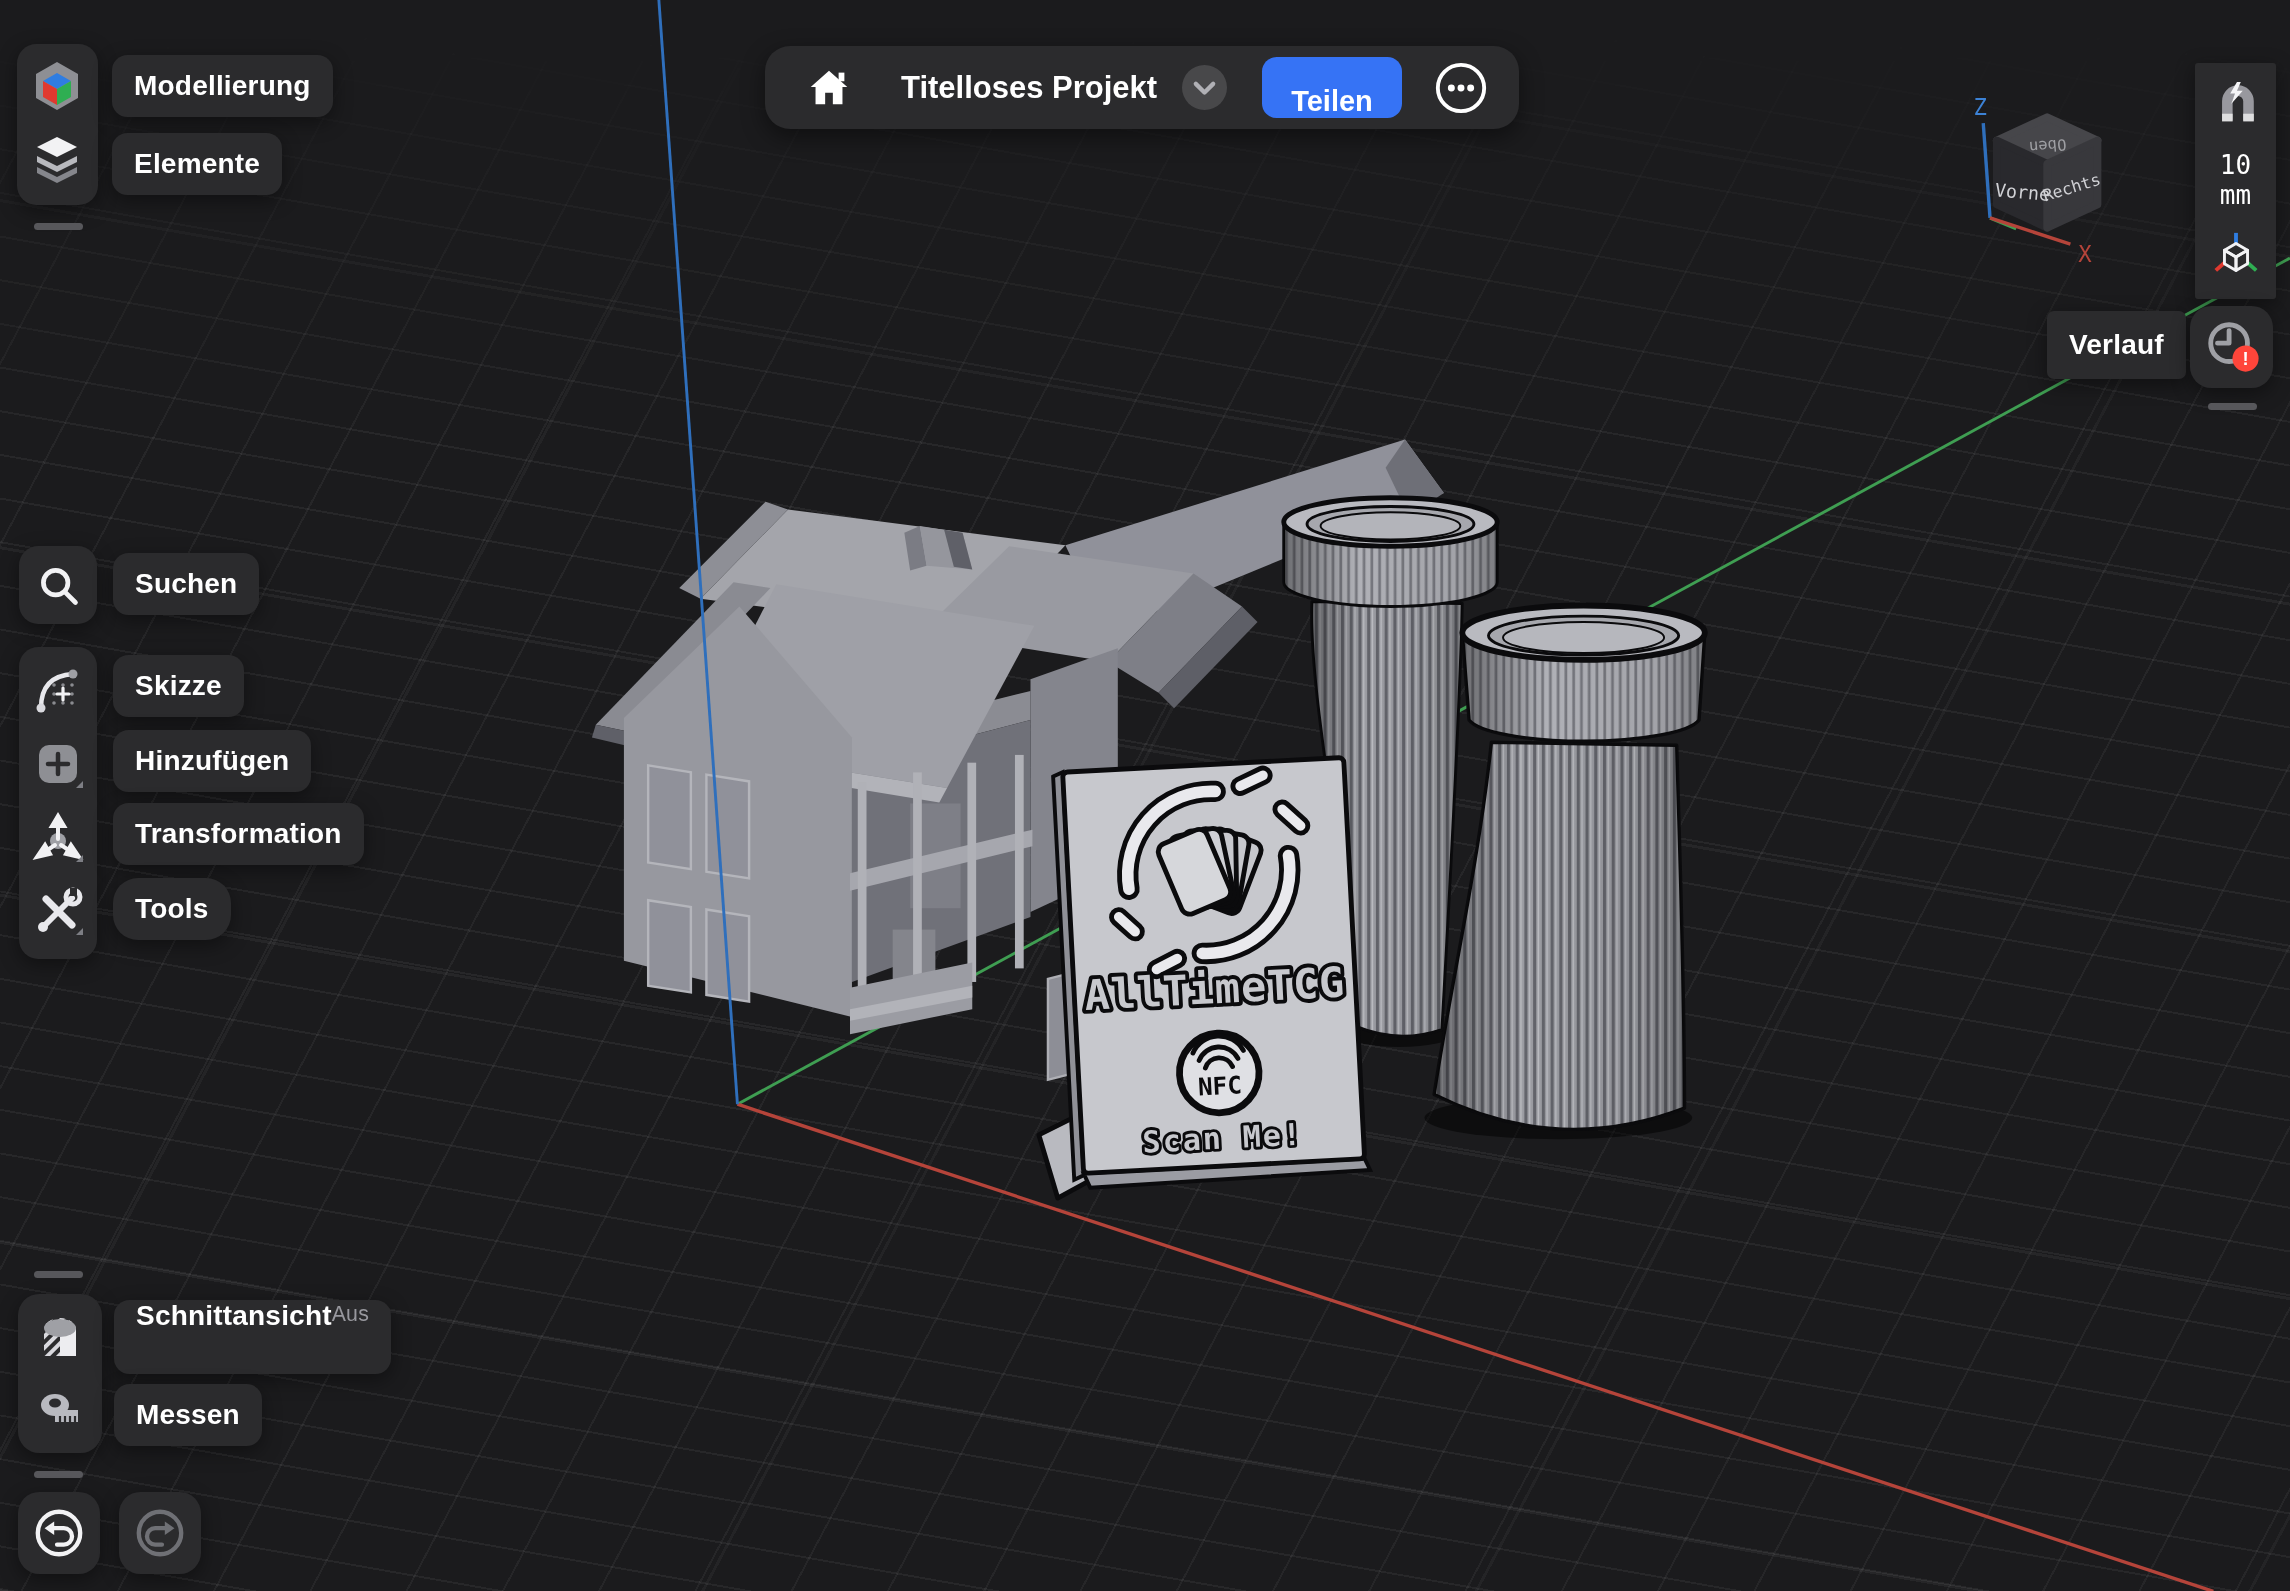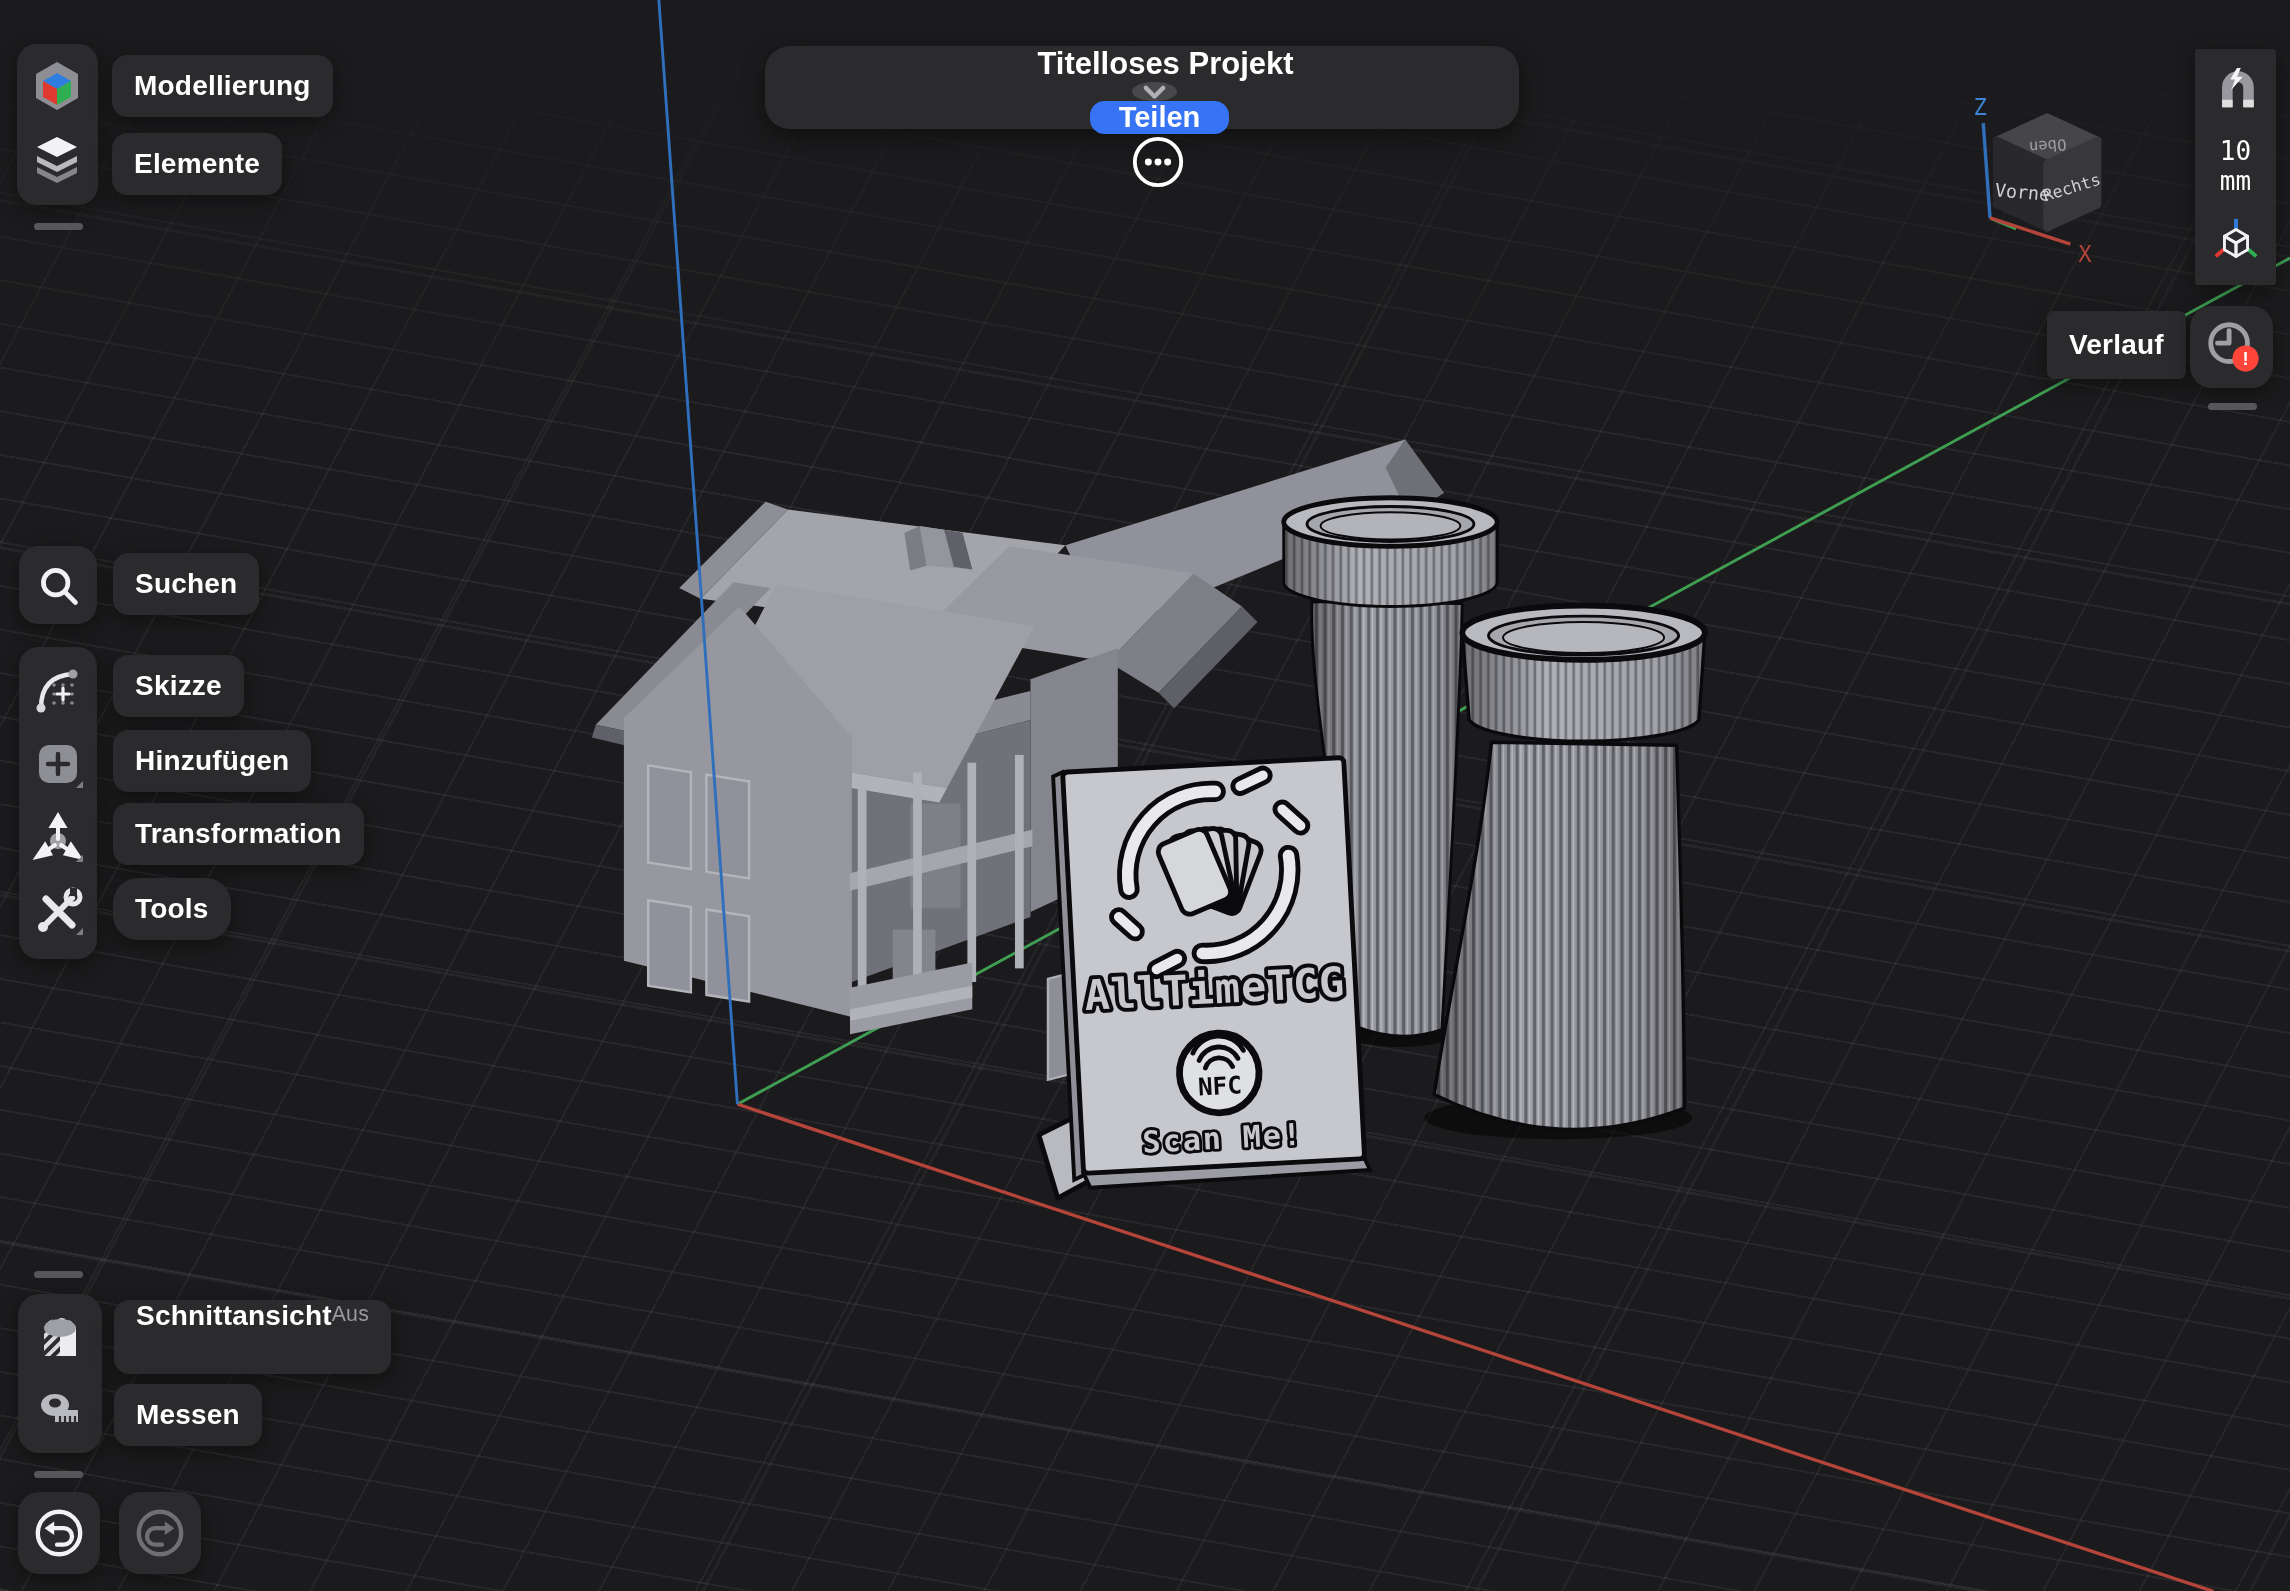--- a/index.html
+++ b/index.html
@@ -39,21 +39,21 @@
     position:absolute; background:#2b2b2d; border-radius:19.4px;
     display:flex; align-items:center; justify-content:center;
     box-shadow:0 5.8px 19.4px rgba(0,0,0,.4);
   }
   .handle { position:absolute; width:49px; height:6.8px; border-radius:3.9px; background:#57575b; }
 
   
   #topbar {
     position:absolute; left:765px; top:46px; width:754px; height:83px;
     background:#2b2b2d; border-radius:25px; box-shadow:0 7.8px 23px rgba(0,0,0,.45);
-    display:flex; align-items:center;flex-direction:column;
+    display:flex; align-items:center;
   }
   #topbar .title { color:#fff; font-size:31px; font-weight:700; margin-left:47px; }
   .chev-btn {
     width:45px; height:45px; border-radius:50%; background:#48484a;
     display:flex; align-items:center; justify-content:center; margin-left:25px;
   }
   .share-btn {
     margin-left:35px; height:61px; padding:0 29px; border-radius:14.6px;
     background:#3673f5; color:#fff; font-size:29px; font-weight:600;
     display:flex; align-items:flex-end;
@@ -271,21 +271,21 @@
     <g transform="translate(34,24)" stroke-linejoin="round">
       <polygon points="4,26 56,2 108,26 56,50" fill="#46464a" stroke="#46464a" stroke-width="8"></polygon>
       <polygon points="4,26 56,50 56,116 4,92" fill="#29292d" stroke="#29292d" stroke-width="8"></polygon>
       <polygon points="56,50 108,26 108,92 56,116" fill="#38383c" stroke="#38383c" stroke-width="8"></polygon>
       <text x="56" y="22" text-anchor="middle" font-family="DejaVu Sans Mono, monospace" font-size="16" fill="#9fa0a4" transform="rotate(175 56 24)">Oben</text>
       <text x="30" y="86" text-anchor="middle" font-family="DejaVu Sans Mono, monospace" font-size="19" fill="#d0d1d5" transform="rotate(5 30 86)">Vorne</text>
       <text x="83" y="80" text-anchor="middle" font-family="DejaVu Sans Mono, monospace" font-size="17" fill="#d0d1d5" transform="rotate(-17 83 80)">Rechts</text>
     </g>
   </svg>
 
-  <div class="panel" style="left:2195px; top:49px; width:81px; height:236px; border-radius:3px;">
+  <div class="panel" style="left:2195px; top:63px; width:81px; height:236px; border-radius:3px;">
     <svg width="50" height="50" viewBox="0 0 52 52">
       <path d="M 17,40 L 17,20 A 11,11 0 0 1 39,20 L 39,40" fill="none" stroke="#98989e" stroke-width="11"></path>
       <rect x="11.5" y="33" width="11" height="8" fill="#dededf"></rect>
       <rect x="33.5" y="33" width="11" height="8" fill="#dededf"></rect>
       <polygon points="27,0 20,12 25,12 21,23 33,9 27,9 31,0" fill="#f5f5f7"></polygon>
     </svg>
     <div id="snap-text" class="mono">
       <div>10</div>
       <div>mm</div>
     </div>

